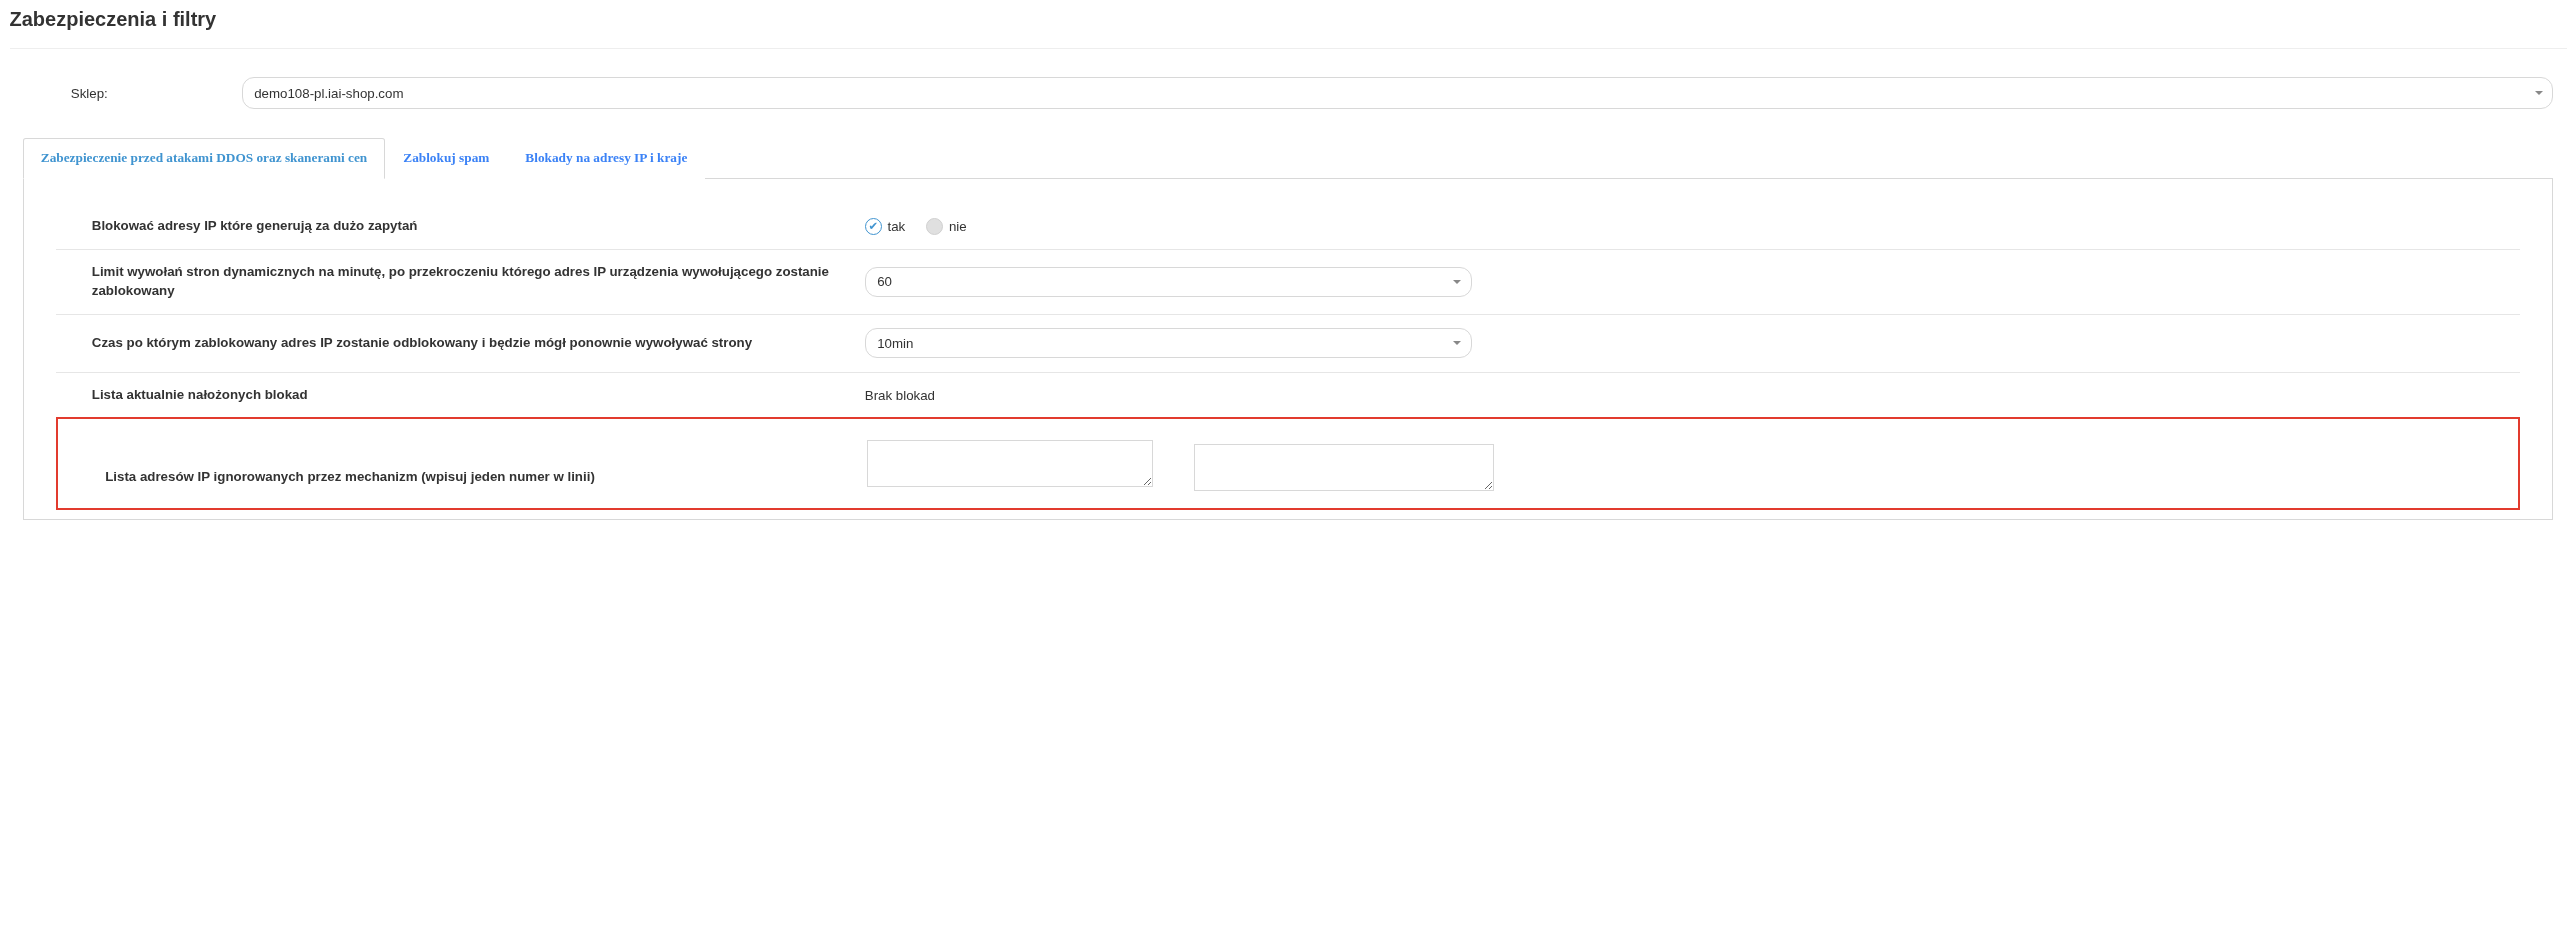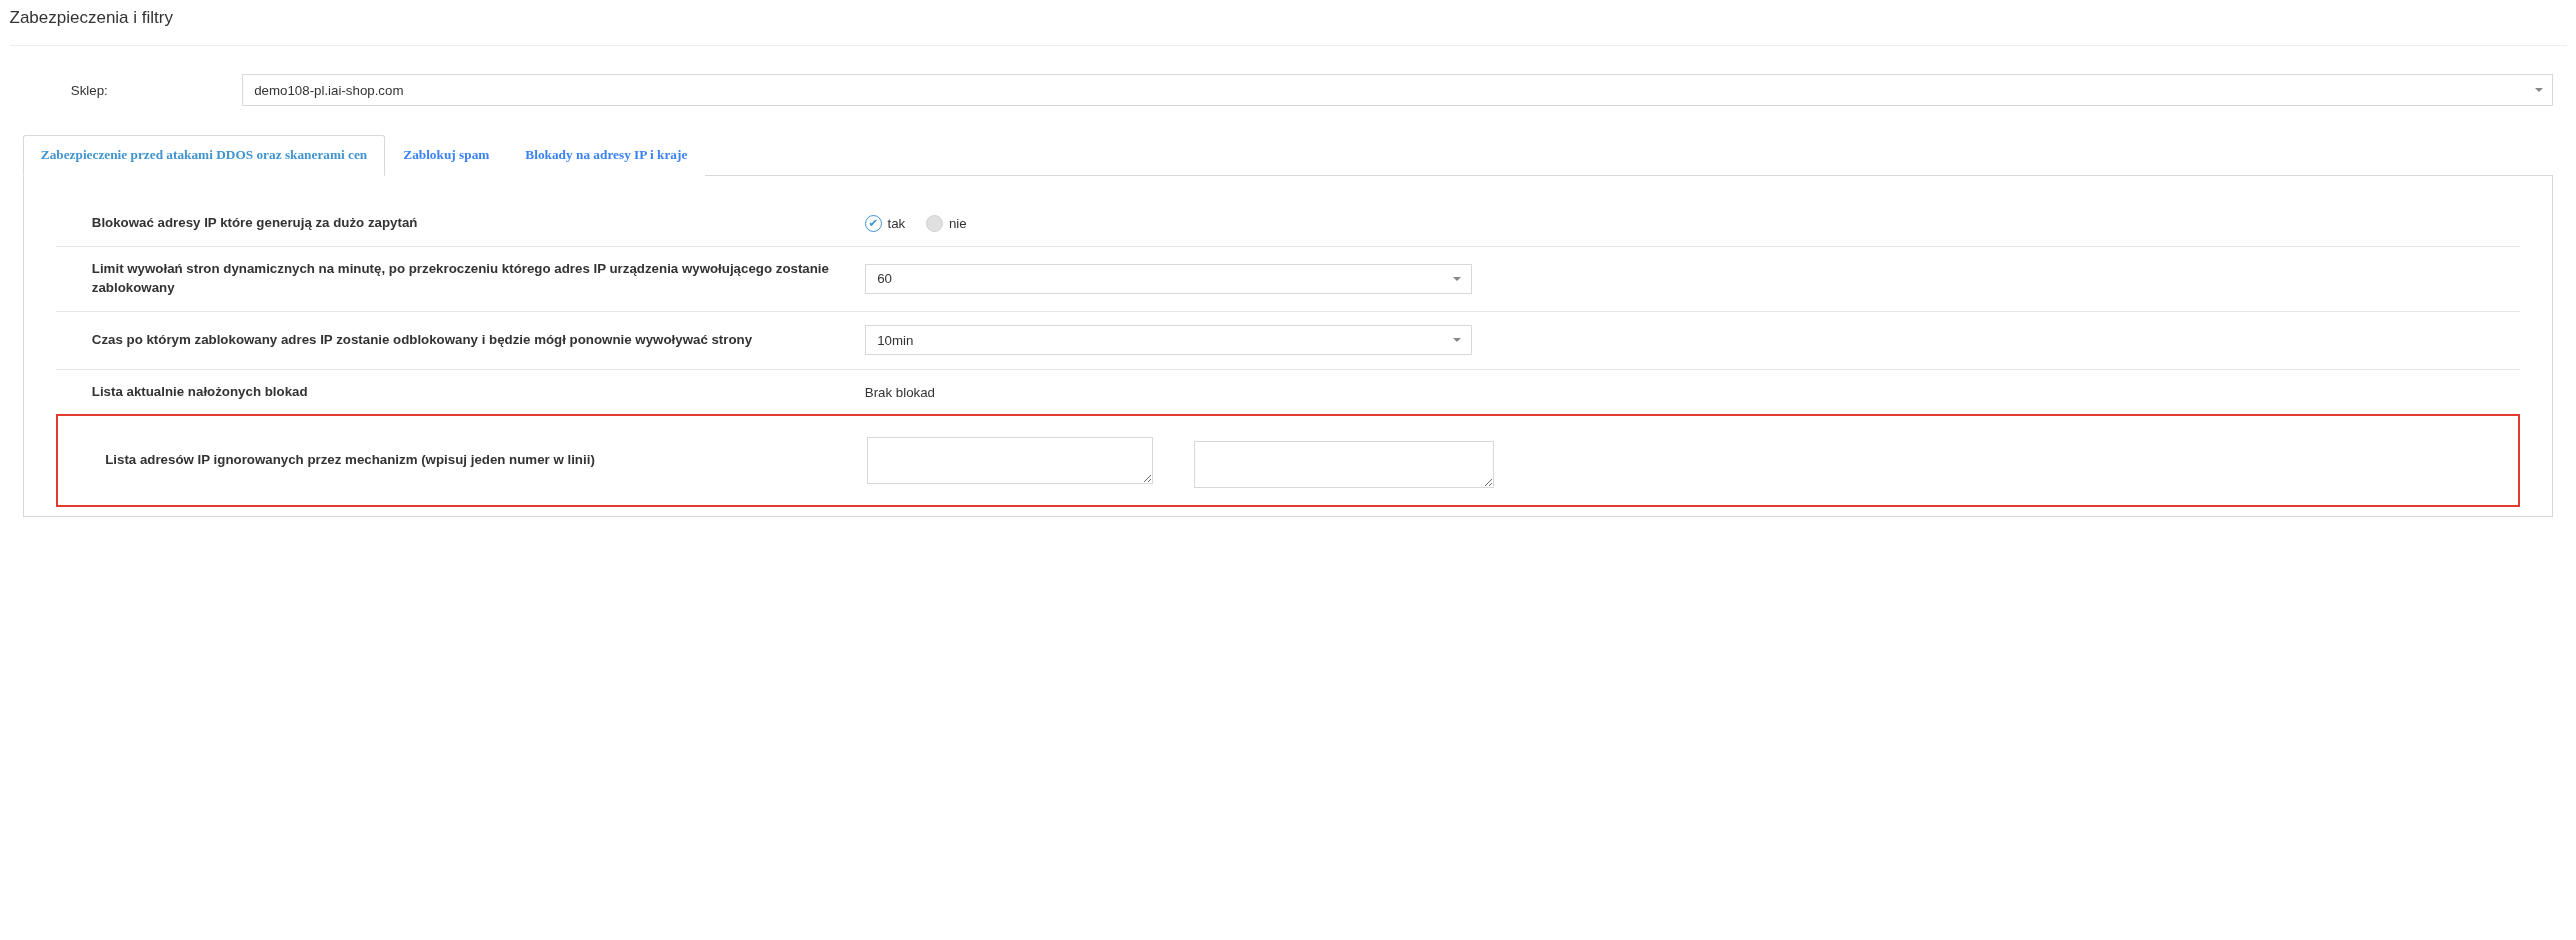--- a/index.html
+++ b/index.html
@@ -7,22 +7,22 @@
     margin: 0;
     font-family: Arial, Helvetica, sans-serif;
     font-size: 13.3px;
     color: #333;
     background: #fff;
   }
   .page {
     padding: 7.6px 9.5px 28.5px 9.5px;
   }
   .page-title {
-    font-size: 17px;
-    font-weight: 400;
+    font-size: 20px;
+    font-weight: 700;
     margin: 0 0 7.6px 0;
     padding: 0 0 9.5px 0;
   }
   .hr {
     border-bottom: 0.9px solid #eee;
     margin-bottom: 28.5px;
   }
   .form-row {
     display: flex;
     align-items: center;
@@ -34,21 +34,21 @@
     flex: 0 0 171px;
     font-size: 13.3px;
     margin-left: 48px;
   }
   .select {
     flex: 1;
     position: relative;
   }
   .select-box {
     border: 0.9px solid #d8d8d8;
-    border-radius: 0;
+    border-radius: 12px;
     padding: 7.6px 32px 7.6px 11.4px;
     font-size: 13.3px;
     color: #333;
     background: #fff;
     cursor: pointer;
     position: relative;
   }
   .select-caret {
     position: absolute;
     right: 9.5px;
@@ -149,21 +149,21 @@
 
   .row-value {
     font-weight: 400;
   }
 
   .highlight-row {
     border: 2.8px solid #e23b2e;
     margin-top: -0.9px;
     padding: 21px 11.4px 21px 11.4px;
     display: flex;
-    align-items: center;
+    align-items: flex-end;
   }
   .highlight-row .row-label {
     flex: 0 0 762px;
   }
   .textarea {
     width: 286px;
     height: 47px;
     border: 0.9px solid #d8d8d8;
     resize: vertical;
     font-family: inherit;

